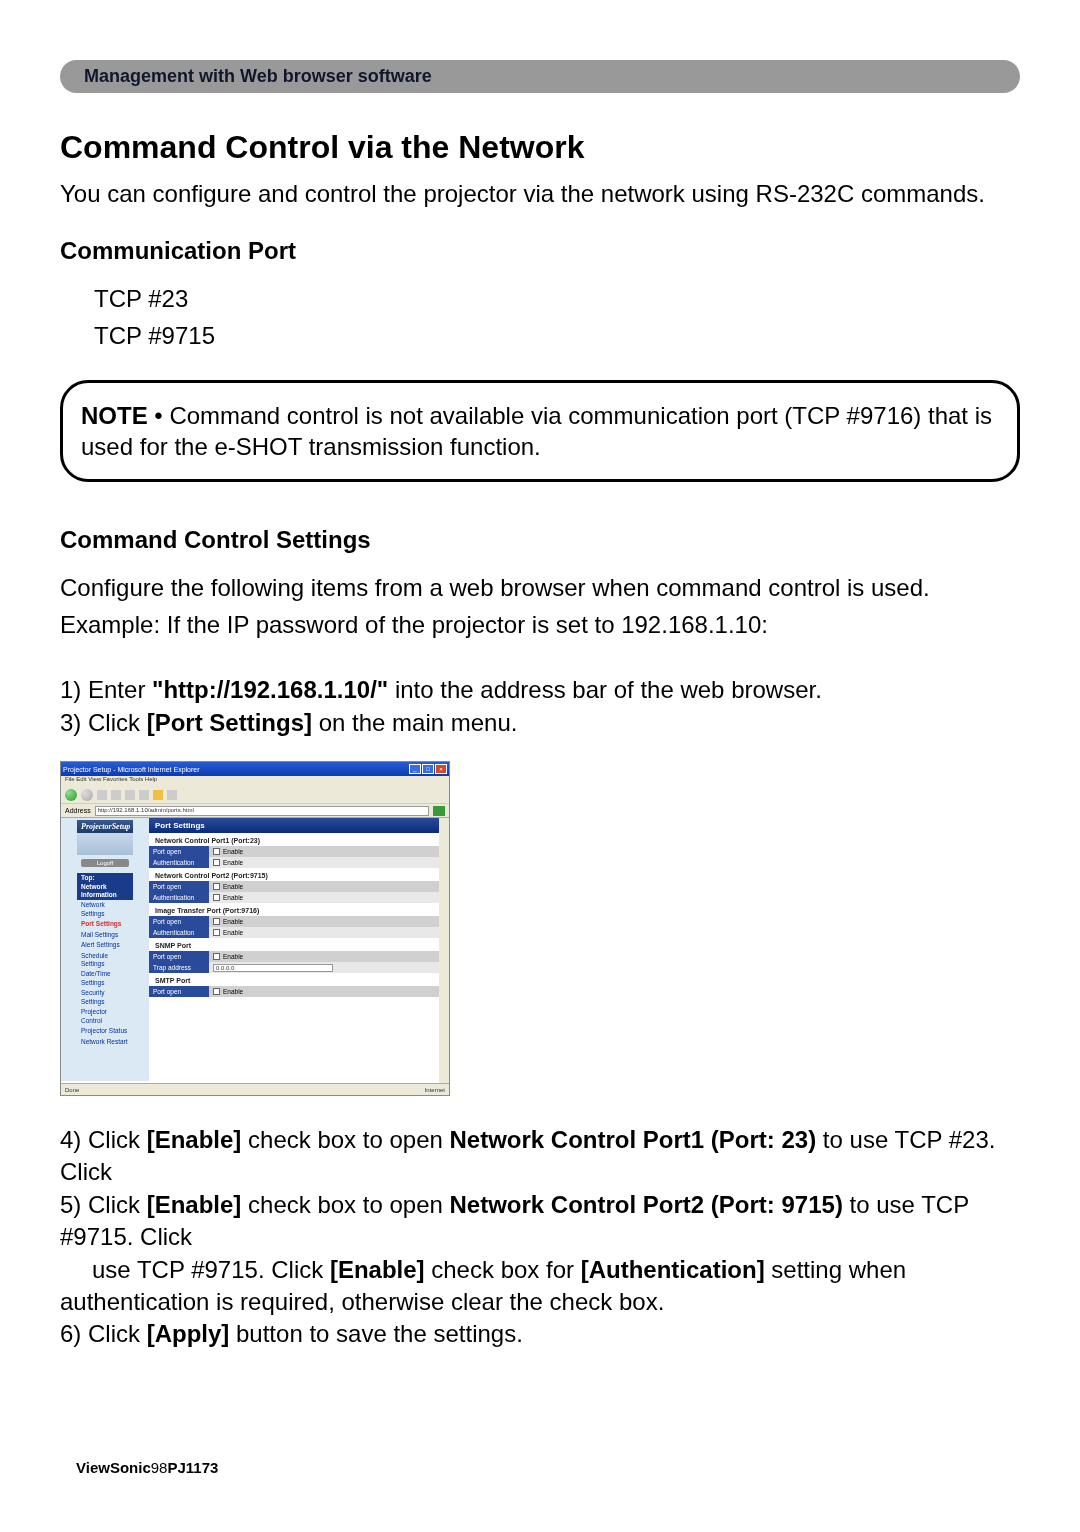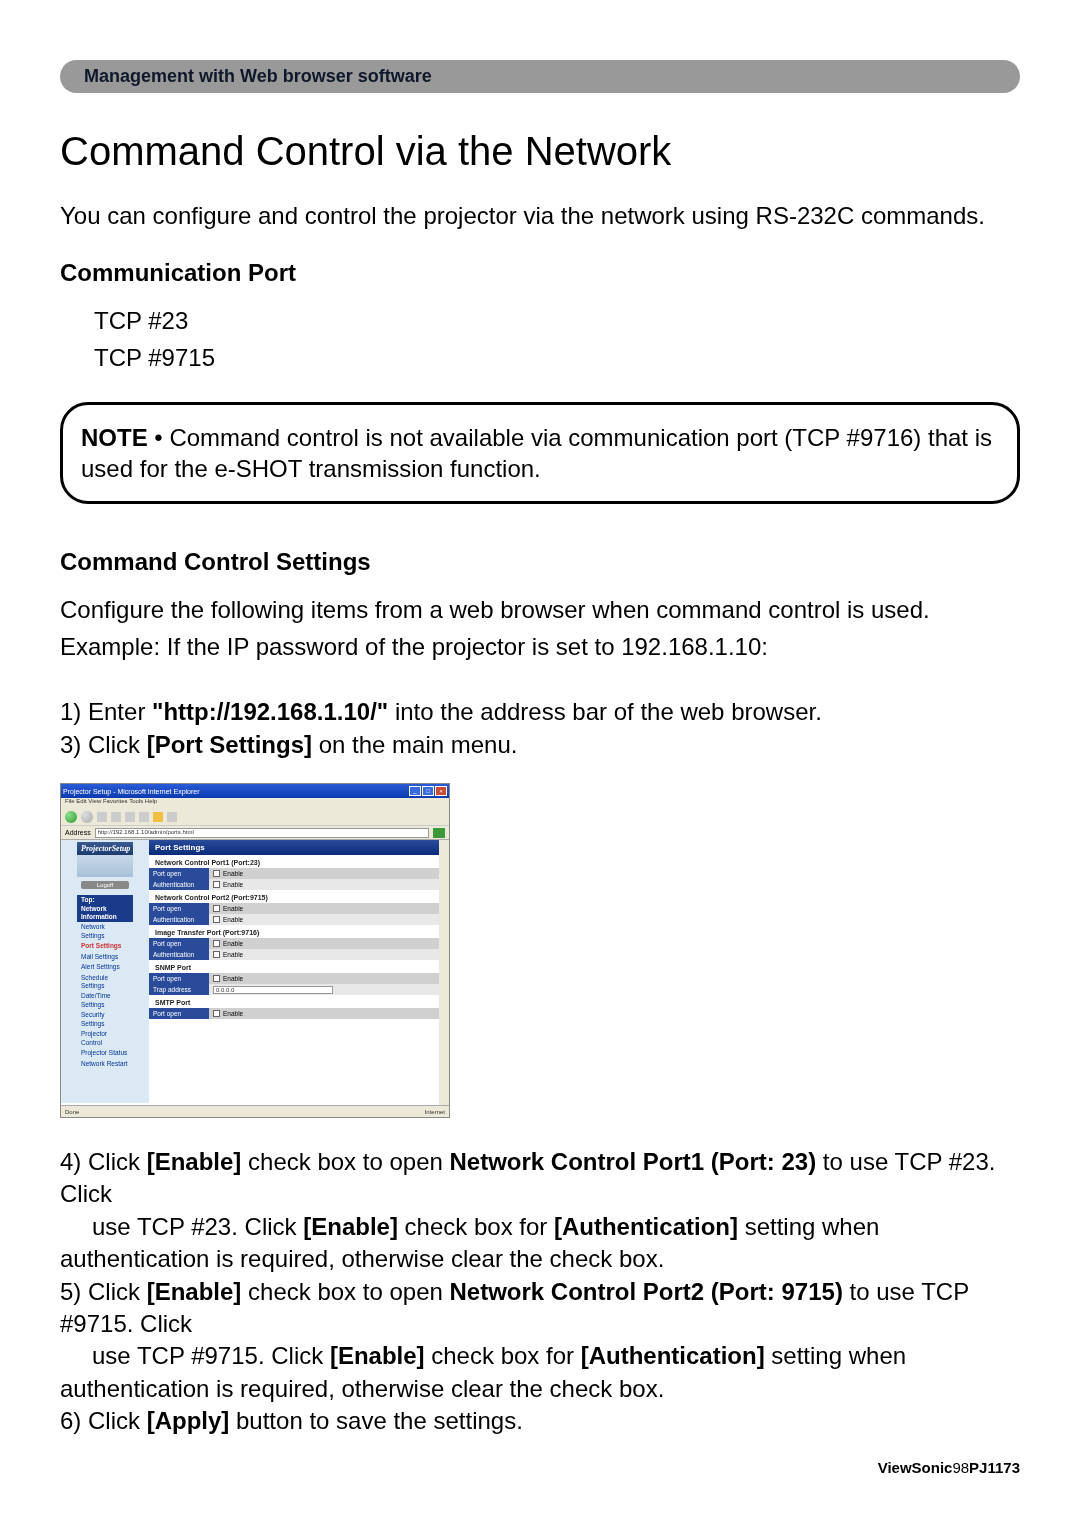--- a/index.html
+++ b/index.html
@@ -20,23 +20,23 @@
     .header-bar {
       background: #999;
       border-radius: 18px;
       padding: 6px 24px;
       color: #0f172a;
       font-weight: bold;
       font-size: 18px;
       margin-bottom: 36px;
     }
     .title {
-      font-size: 40px;
-      font-weight: 400;
-      margin-bottom: 26px;
+      font-size: 32px;
+      font-weight: 700;
+      margin-bottom: 12px;
       font-family: Arial Black, Arial, sans-serif;
     }
     .intro {
       font-size: 24px;
       margin-bottom: 28px;
       line-height: 1.3;
     }
     .subheading {
       font-size: 24px;
       font-weight: 900;
@@ -290,21 +290,21 @@
       bottom: 12px;
       width: 10px;
       background: #ece9d8;
     }
     .footer {
       position: absolute;
       bottom: 56px;
       left: 76px;
       right: 60px;
       display: flex;
-      justify-content: flex-end;
+      justify-content: flex-start;
       font-size: 15px;
       font-weight: bold;
     }
     .page-num {
       font-weight: normal;
       font-size: 15px;
     }
     .section-gap {
       height: 28px;
     }
@@ -467,21 +467,20 @@
     <div class="scrollbar"></div>
     <div class="statusbar">
       <span>Done</span>
       <span>Internet</span>
     </div>
   </div>
 
   <div class="steps-lower">
     <div>
       <span>4) Click </span><span class="bold">[Enable]</span><span> check box to open </span><span class="bold">Network Control Port1 (Port: 23)</span><span> to use TCP #23. Click </span><br>
-      <span class="step-indent"><span>use TCP #23. Click </span><span class="bold">[Enable]</span><span> check box for </span><span class="bold">[Authentication]</span><span> setting when authentication is required, otherwise clear the check box.</span></span>
     </div>
     <div>
       <span>5) Click </span><span class="bold">[Enable]</span><span> check box to open </span><span class="bold">Network Control Port2 (Port: 9715)</span><span> to use TCP #9715. Click </span><br>
       <span class="step-indent"><span>use TCP #9715. Click </span><span class="bold">[Enable]</span><span> check box for </span><span class="bold">[Authentication]</span><span> setting when authentication is required, otherwise clear the check box.</span></span>
     </div>
     <div>
       <span>6) Click </span><span class="bold">[Apply]</span><span> button to save the settings.</span>
     </div>
   </div>
 </div>

